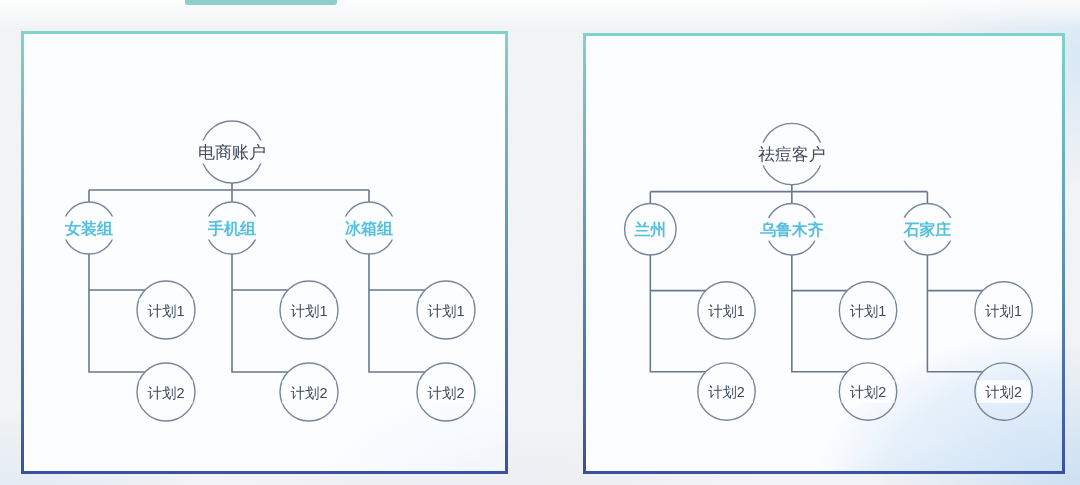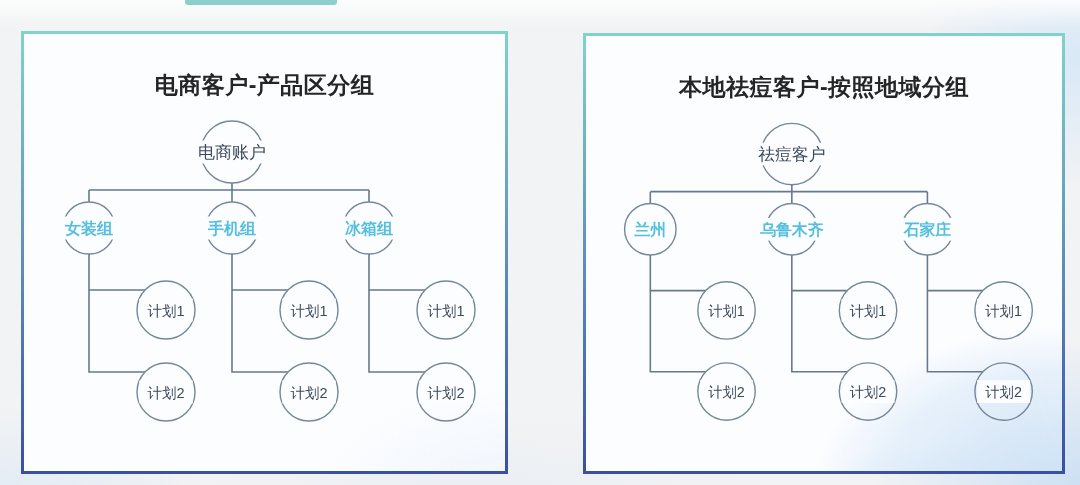--- a/index.html
+++ b/index.html
@@ -38,21 +38,20 @@
   }
   svg.tree{position:absolute;left:0;top:0;display:block;}
   .tree text{font-family:"Liberation Sans",sans-serif;}
 </style>
 </head>
 <body>
 
 <div class="top-fragment"></div>
 
 <div class="panel" id="panel-left">
-  <div class="panel-title">电商客户-产品区分组</div>
   <svg class="tree" width="481" height="437" viewBox="0 0 481 437">
       <path d="M208 149 V156 M65 156 H345 M65 156 V168 M208 156 V168 M345 156 V168" fill="none" stroke="#67788f" stroke-width="1.6"></path>
       <path d="M65 220 V338 H121 M65 256 H121" fill="none" stroke="#67788f" stroke-width="1.6"></path>
       <path d="M208 220 V338 H264 M208 256 H264" fill="none" stroke="#67788f" stroke-width="1.6"></path>
       <path d="M345 220 V338 H401 M345 256 H401" fill="none" stroke="#67788f" stroke-width="1.6"></path>
       <circle cx="208" cy="118" r="31" fill="none" stroke="#75869c" stroke-width="1.4"></circle>
       <rect x="169" y="106.5" width="78" height="23" fill="#fcfdff"></rect>
       <text x="208" y="124" text-anchor="middle" font-size="17" fill="#3d4a5c" font-weight="500">电商账户</text>
       <circle cx="65" cy="194" r="26" fill="none" stroke="#75869c" stroke-width="1.4"></circle>
       <rect x="36" y="182.5" width="58" height="23" fill="#fcfdff"></rect>
@@ -78,21 +77,20 @@
       <circle cx="422" cy="276" r="29" fill="none" stroke="#75869c" stroke-width="1.4"></circle>
       <rect x="395.25" y="264.5" width="53.5" height="23" fill="#fcfdff"></rect>
       <text x="422" y="282" text-anchor="middle" font-size="14.5" fill="#3d4a5c" font-weight="500">计划1</text>
       <circle cx="422" cy="358" r="29" fill="none" stroke="#75869c" stroke-width="1.4"></circle>
       <rect x="395.25" y="346.5" width="53.5" height="23" fill="#fcfdff"></rect>
       <text x="422" y="364" text-anchor="middle" font-size="14.5" fill="#3d4a5c" font-weight="500">计划2</text>
     </svg>
 </div>
 
 <div class="panel" id="panel-right">
-  <div class="panel-title">本地祛痘客户-按照地域分组</div>
   <svg class="tree" width="476" height="435" viewBox="0 0 481 437">
       <path d="M208 149 V156 M65 156 H345 M65 156 V168 M208 156 V168 M345 156 V168" fill="none" stroke="#67788f" stroke-width="1.6"></path>
       <path d="M65 220 V338 H121 M65 256 H121" fill="none" stroke="#67788f" stroke-width="1.6"></path>
       <path d="M208 220 V338 H264 M208 256 H264" fill="none" stroke="#67788f" stroke-width="1.6"></path>
       <path d="M345 220 V338 H401 M345 256 H401" fill="none" stroke="#67788f" stroke-width="1.6"></path>
       <circle cx="208" cy="118" r="31" fill="none" stroke="#75869c" stroke-width="1.4"></circle>
       <rect x="169" y="106.5" width="78" height="23" fill="#fcfdff"></rect>
       <text x="208" y="124" text-anchor="middle" font-size="17" fill="#3d4a5c" font-weight="500">祛痘客户</text>
       <circle cx="65" cy="194" r="26" fill="none" stroke="#75869c" stroke-width="1.4"></circle>
       <rect x="44" y="182.5" width="42" height="23" fill="#fcfdff"></rect>

